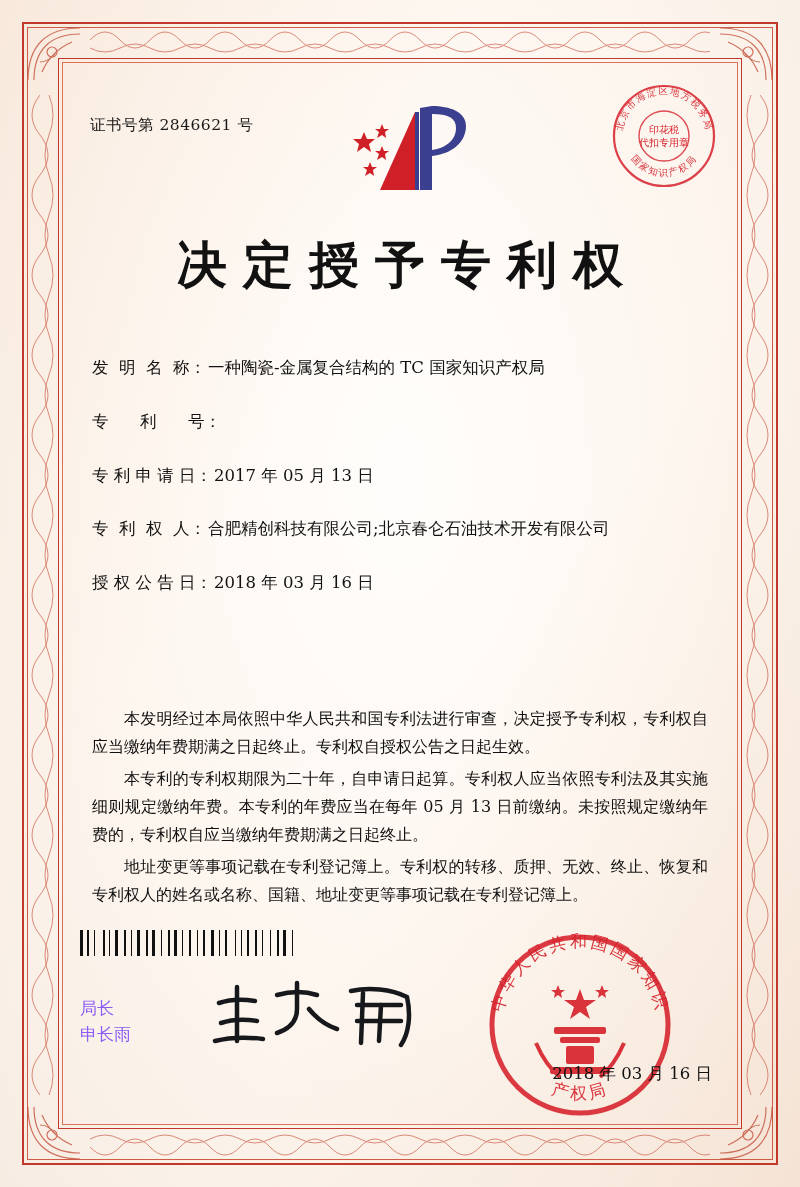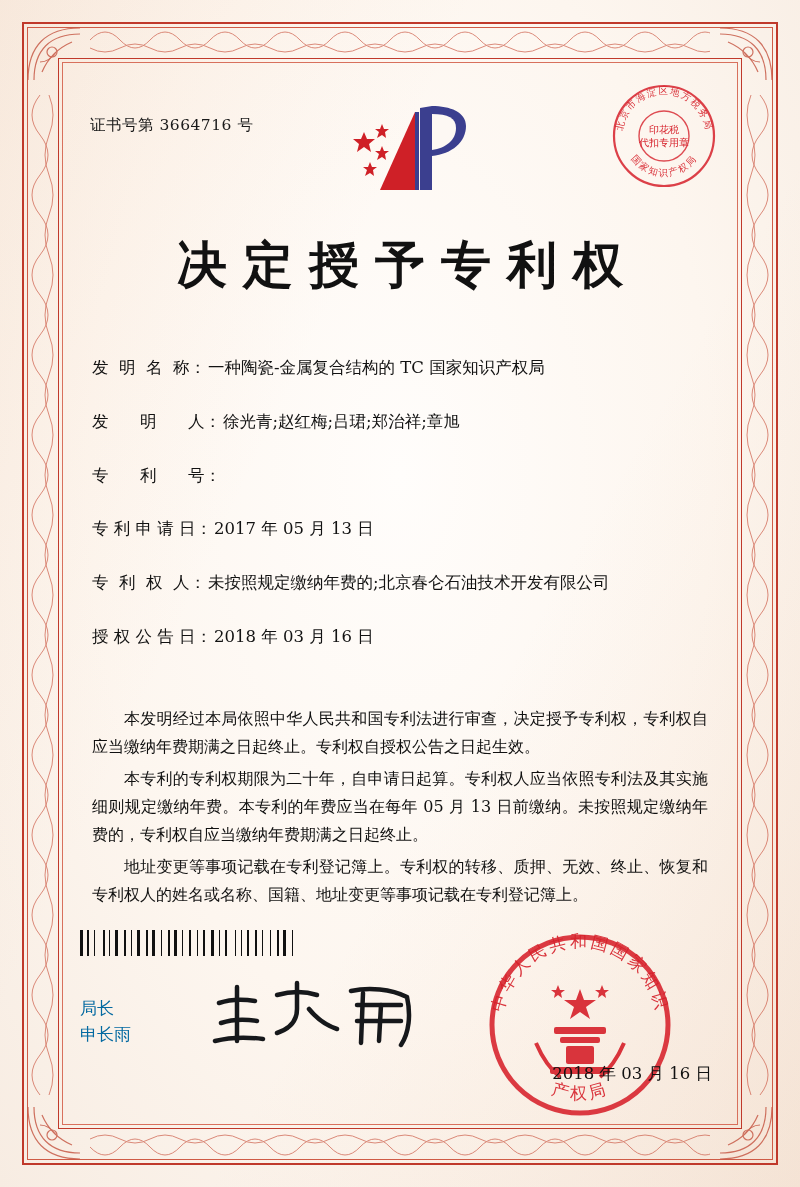--- a/index.html
+++ b/index.html
@@ -175,21 +175,21 @@
     background: #111;
     height: 100%;
   }
 
   
   .sign-block {
     position: absolute;
     left: 80px;
     top: 995px;
     font-size: 17px;
-    color: #0369a1;
+    color: #8b5cf6;
     line-height: 1.55;
   }
   .signature-img {
     position: absolute;
     left: 205px;
     top: 975px;
     width: 215px;
     height: 80px;
     color: #16181b;
   }
@@ -277,21 +277,21 @@
   <svg class="corner-flourish cf-br" viewBox="0 0 64 64">
     <g fill="none" stroke="currentColor" stroke-width="1.2">
       <path d="M6 58 C 6 24, 24 6, 58 6"></path>
       <path d="M12 58 C 12 28, 28 12, 58 12"></path>
       <path d="M20 50 C 26 36, 36 26, 50 20"></path>
       <circle cx="30" cy="30" r="5"></circle>
       <path d="M18 40 C 24 40, 30 36, 34 30"></path>
     </g>
   </svg>
 
-  <div class="cert-no">证书号第 3664716 号</div>
+  <div class="cert-no">证书号第 2846621 号</div>
 
   <svg class="logo" viewBox="0 0 160 115">
 
     <path d="M100 10 L100 92 L112 92 L112 58 C 132 56, 146 44, 146 28 C 146 14, 130 8, 112 8 Z" fill="#3b3f8f"></path>
     <path d="M112 16 C 128 16, 136 20, 136 30 C 136 42, 126 50, 112 52 Z" fill="#fdf8f3"></path>
 
     <path d="M95 14 L60 92 L95 92 Z" fill="#cf2027"></path>
     <path d="M95 14 L95 92 L99 92 L99 14 Z" fill="#3b3f8f"></path>
 
     <g fill="#cf2027">
@@ -320,33 +320,29 @@
   </svg>
 
   <div class="title">决定授予专利权</div>
 
   <div class="fields">
     <div class="field-row">
       <span class="field-label">发  明  名  称：</span>
       <span class="field-value">一种陶瓷-金属复合结构的 TC 国家知识产权局</span>
     </div>
     <div class="field-row">
-      <span class="field-label">发      明      人：</span>
-      <span class="field-value">徐光青;赵红梅;吕珺;郑治祥;章旭</span>
-    </div>
-    <div class="field-row">
       <span class="field-label">专      利      号：</span>
     </div>
     <div class="field-row">
       <span class="field-label">专 利 申 请 日：</span>
       <span class="field-value">2017 年 05 月 13 日</span>
     </div>
     <div class="field-row">
       <span class="field-label">专  利  权  人：</span>
-      <span class="field-value">未按照规定缴纳年费的;北京春仑石油技术开发有限公司</span>
+      <span class="field-value">合肥精创科技有限公司;北京春仑石油技术开发有限公司</span>
     </div>
     <div class="field-row">
       <span class="field-label">授 权 公 告 日：</span>
       <span class="field-value">2018 年 03 月 16 日</span>
     </div>
   </div>
 
   <div class="paras">
     <p>本发明经过本局依照中华人民共和国专利法进行审查，决定授予专利权，专利权自应当缴纳年费期满之日起终止。专利权自授权公告之日起生效。</p>
     <p>本专利的专利权期限为二十年，自申请日起算。专利权人应当依照专利法及其实施细则规定缴纳年费。本专利的年费应当在每年 05 月 13 日前缴纳。未按照规定缴纳年费的，专利权自应当缴纳年费期满之日起终止。</p>

